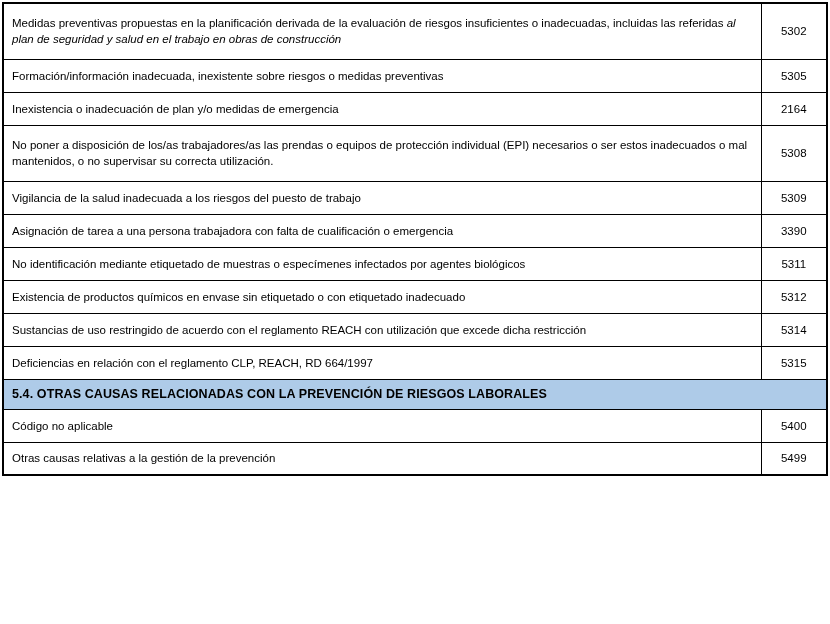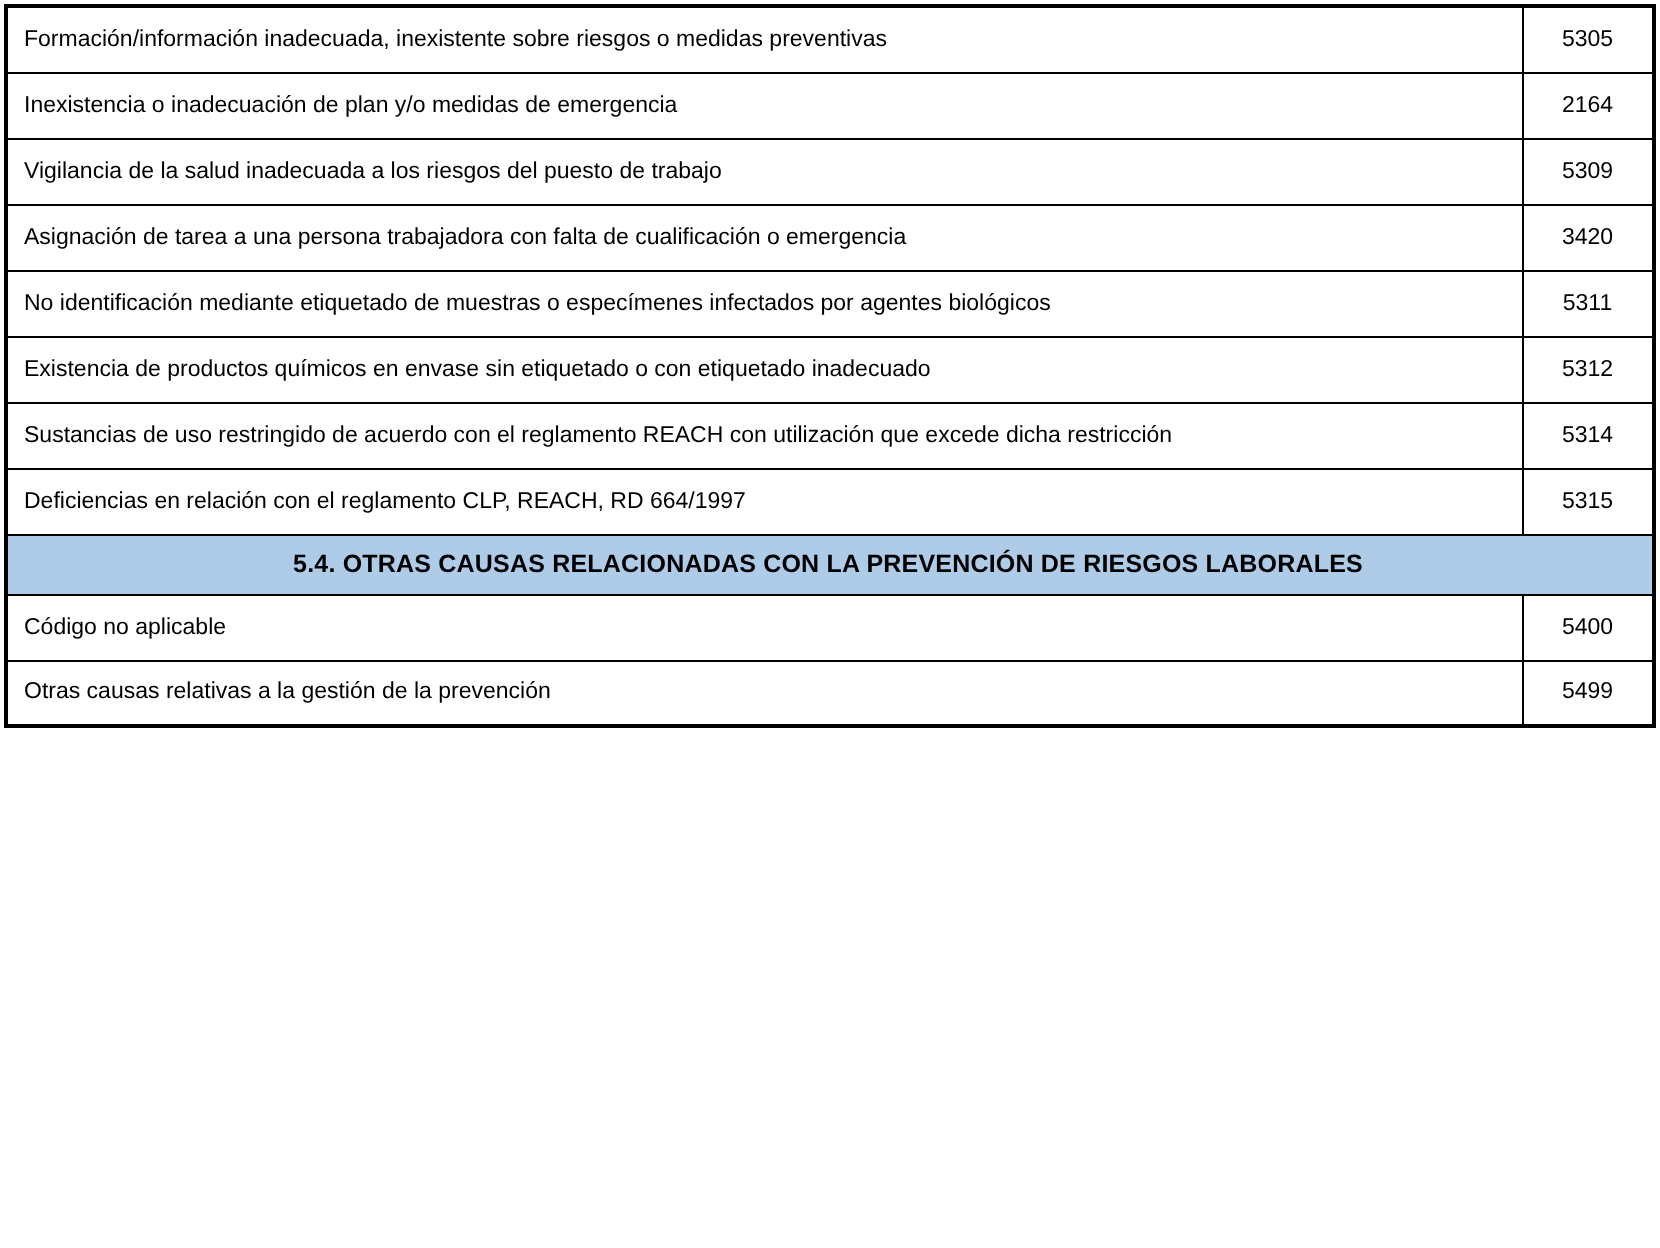--- a/index.html
+++ b/index.html
@@ -36,52 +36,60 @@
   td.desc-cell em {
     font-style: italic;
   }
   td.code-cell {
     width: 66px;
     text-align: center;
     font-size: 11.5px;
   }
   tr.row-single { height: 33px; }
   tr.row-tall   { height: 56px; }
-  tr.row-section { height: 30px; text-align: center; }
+  tr.row-section { height: 30px; }
   td.section-cell {
     background: var(--section-bg, #AECBE8);
     font-weight: bold;
     font-size: 12.5px;
     letter-spacing: 0.1px;
     padding: 4px 10px 4px 8px;
     border-top: 2px solid #000000;
     border-bottom: 2px solid #000000;
   }
 </style>
 </head>
 <body>
 
 <div class="page">
   <table class="codes">
     <tbody>
+        <tr class="row-tall">
+          <td class="desc-cell">Medidas preventivas propuestas en la planificación derivada de la evaluación de riesgos insuficientes o inadecuadas, incluidas las referidas <em>al plan de seguridad y salud en el trabajo en obras de construcción</em></td>
+          <td class="code-cell">5302</td>
+        </tr>
         <tr class="row-single">
           <td class="desc-cell">Formación/información inadecuada, inexistente sobre riesgos o medidas preventivas</td>
           <td class="code-cell">5305</td>
         </tr>
         <tr class="row-single">
           <td class="desc-cell">Inexistencia o inadecuación de plan y/o medidas de emergencia</td>
           <td class="code-cell">2164</td>
         </tr>
+        <tr class="row-tall">
+          <td class="desc-cell">No poner a disposición de los/as trabajadores/as las prendas o equipos de protección individual (EPI) necesarios o ser estos inadecuados o mal mantenidos, o no supervisar su correcta utilización.</td>
+          <td class="code-cell">5308</td>
+        </tr>
         <tr class="row-single">
           <td class="desc-cell">Vigilancia de la salud inadecuada a los riesgos del puesto de trabajo</td>
           <td class="code-cell">5309</td>
         </tr>
         <tr class="row-single">
           <td class="desc-cell">Asignación de tarea a una persona trabajadora con falta de cualificación o emergencia</td>
-          <td class="code-cell">3420</td>
+          <td class="code-cell">3390</td>
         </tr>
         <tr class="row-single">
           <td class="desc-cell">No identificación mediante etiquetado de muestras o especímenes infectados por agentes biológicos</td>
           <td class="code-cell">5311</td>
         </tr>
         <tr class="row-single">
           <td class="desc-cell">Existencia de productos químicos en envase sin etiquetado o con etiquetado inadecuado</td>
           <td class="code-cell">5312</td>
         </tr>
         <tr class="row-single">

